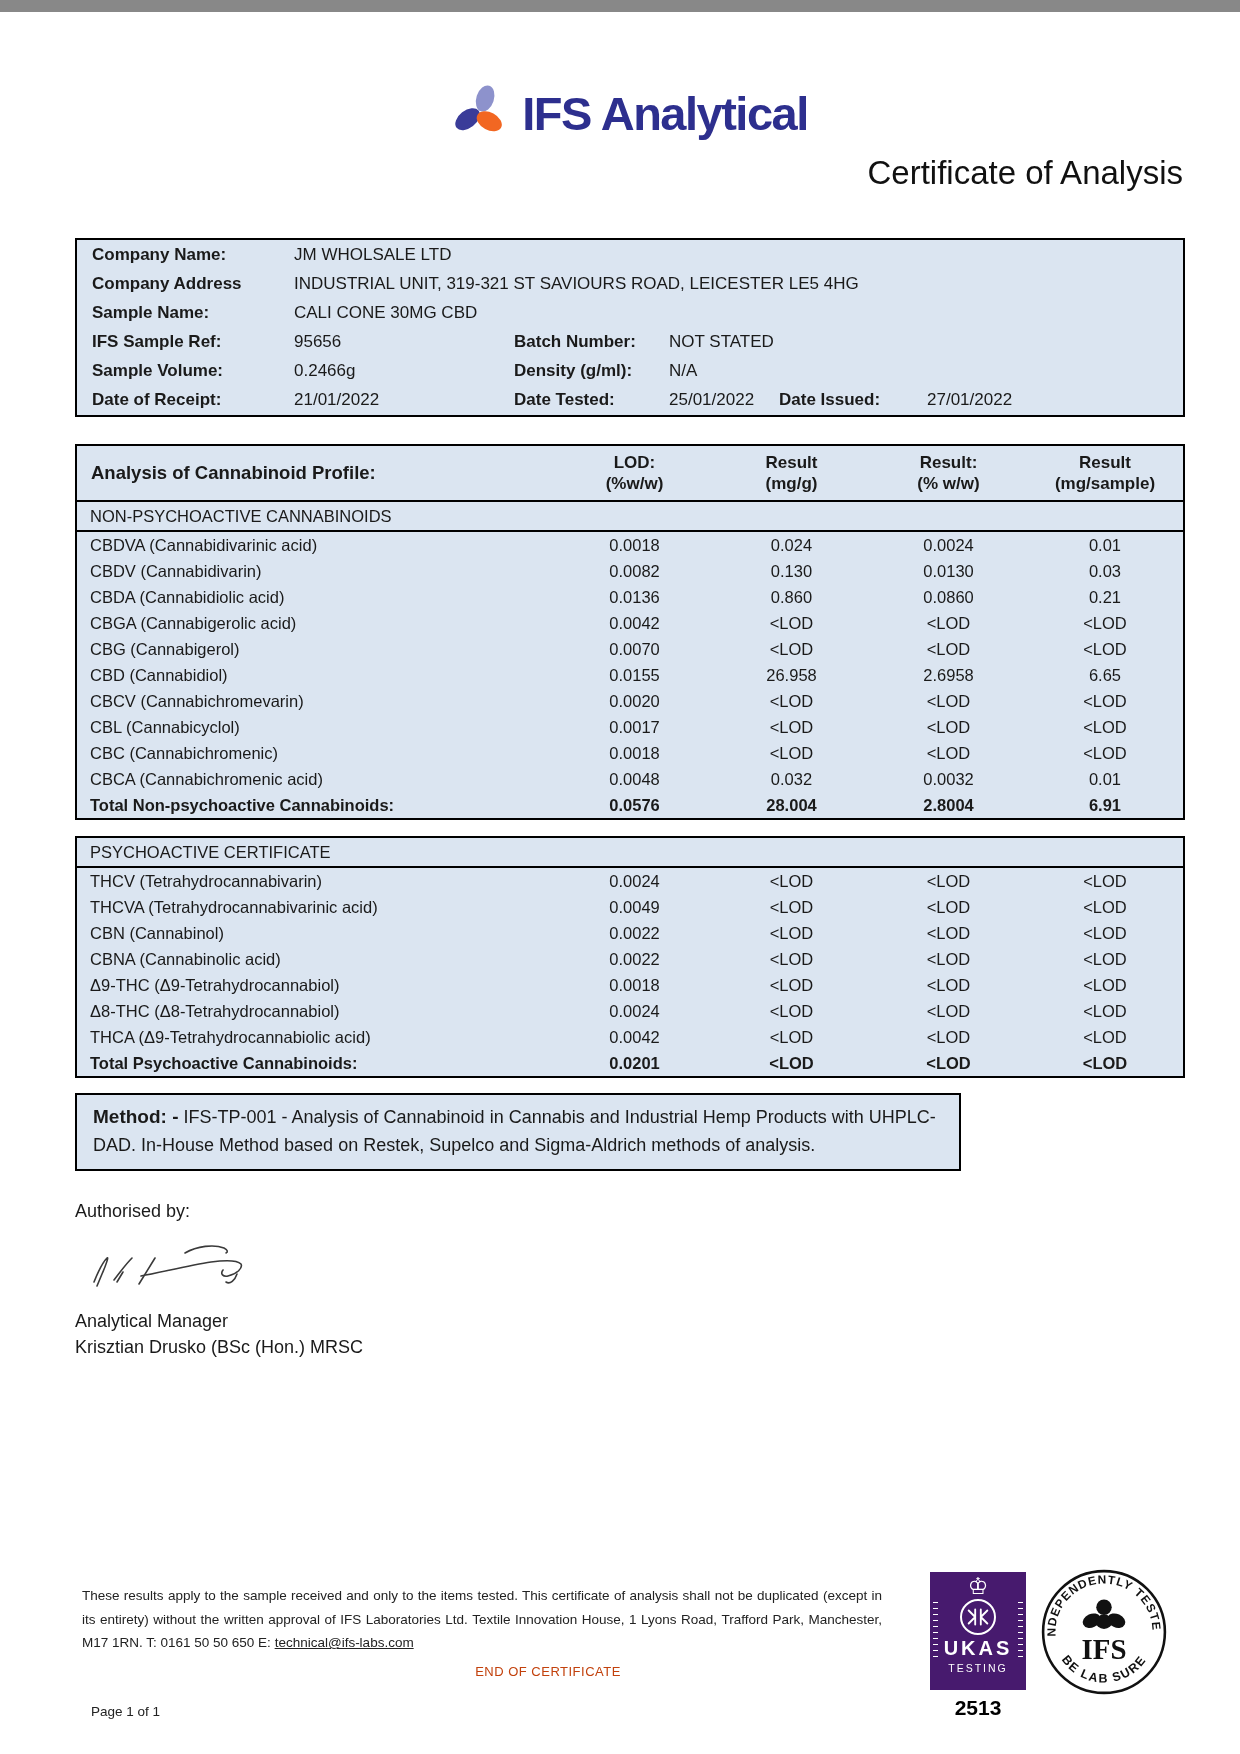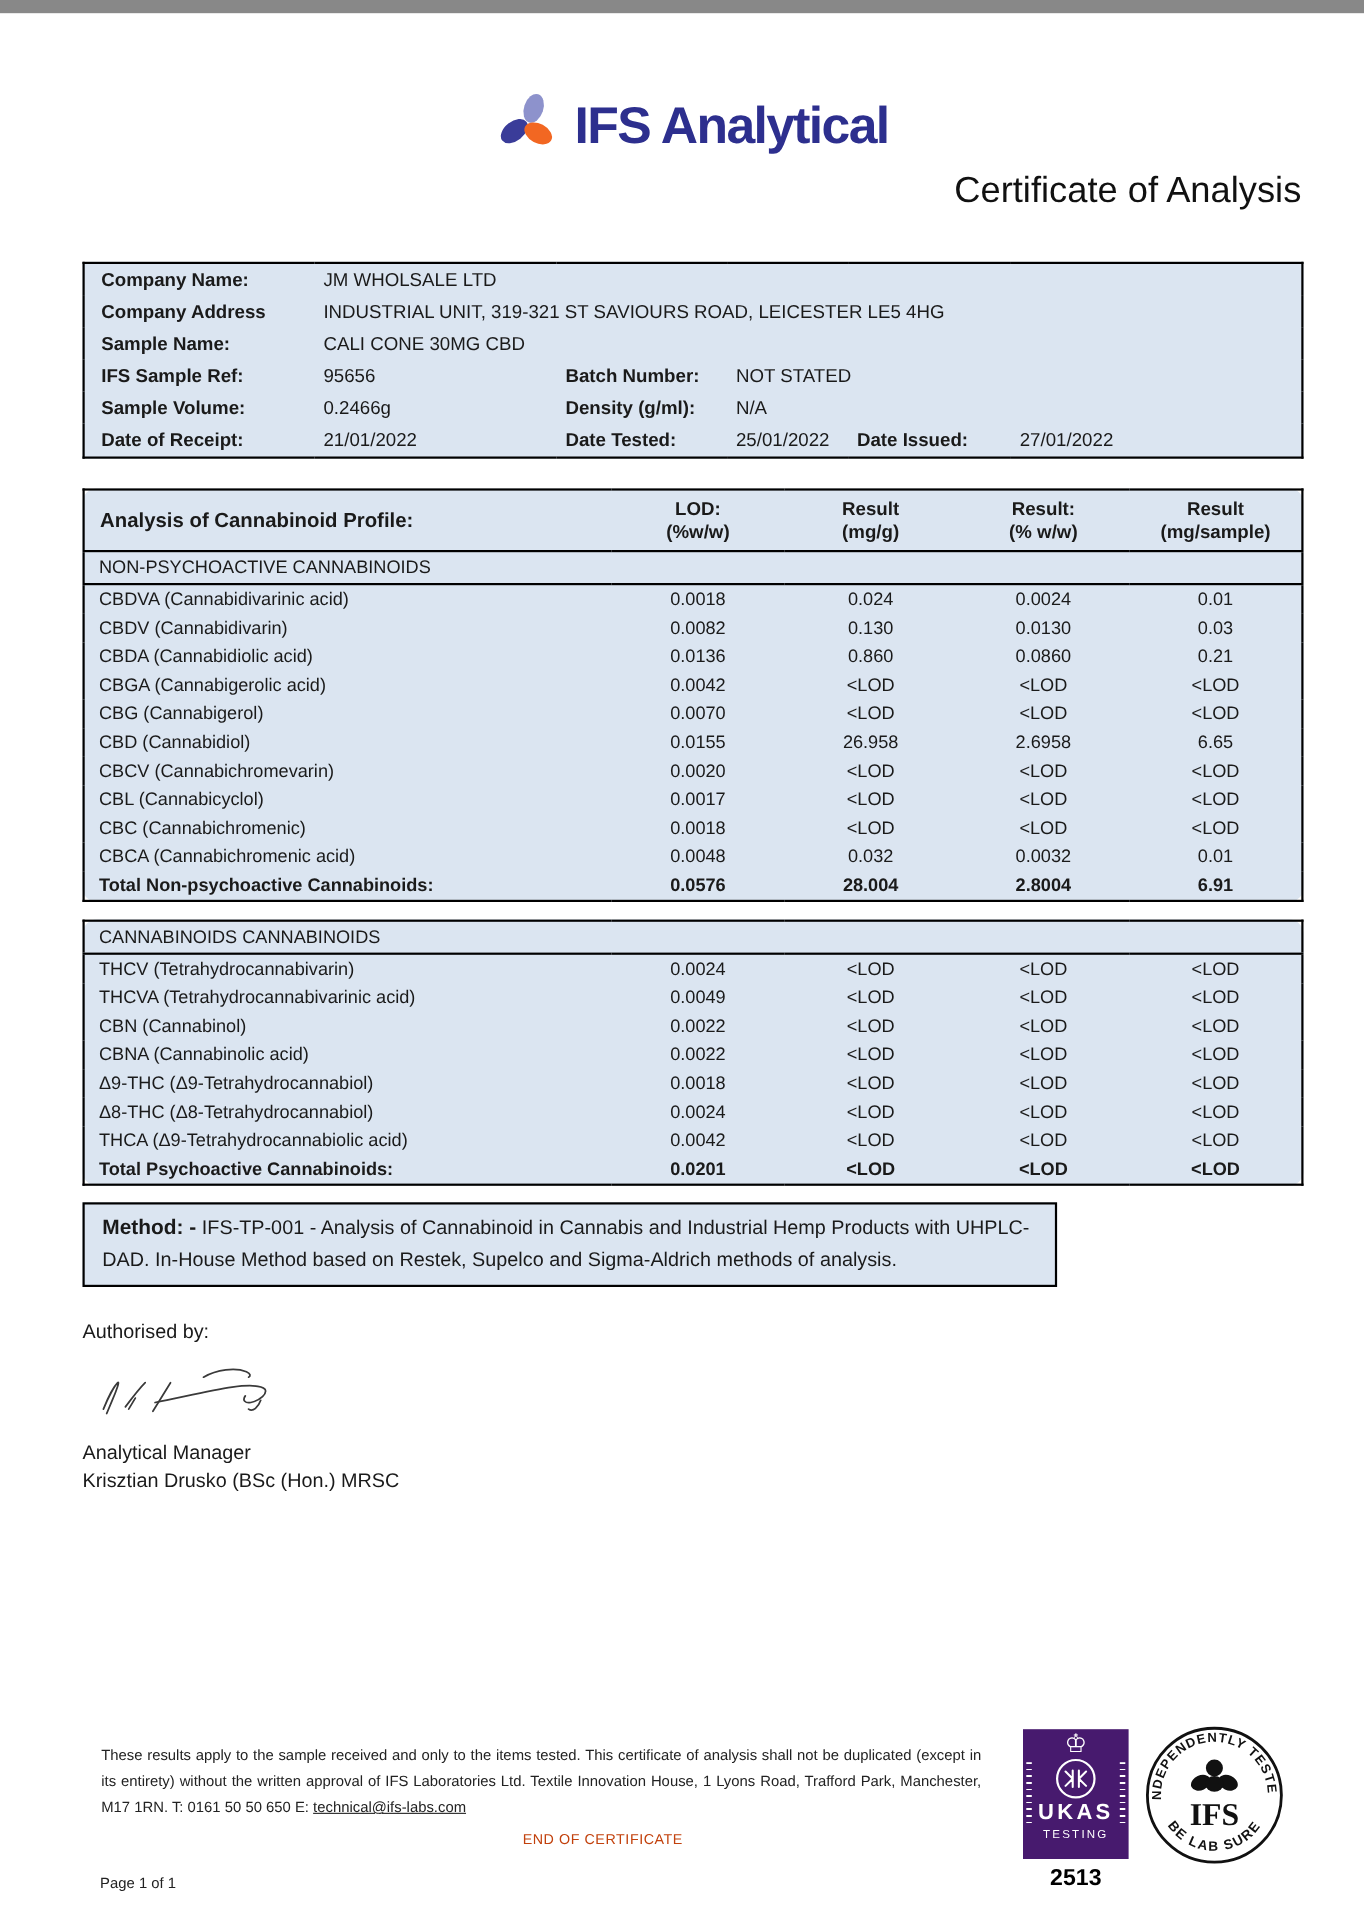--- a/index.html
+++ b/index.html
@@ -23,42 +23,42 @@
   
   table{border-collapse:collapse;table-layout:fixed;width:1108px;background:var(--table-bg);}
   .boxed{border:2.5px solid #000;}
   td,th{overflow:hidden;white-space:nowrap;}
 
   .info-table{margin-top:46px;font-size:17px;}
   .info-table td{padding:4px 8px 3px 8px;line-height:1.3;}
   .info-table td:first-child{padding-left:15px;}
   .info-table td.lbl{font-weight:bold;}
 
-  .analysis-table{margin-top:27px;font-size:16.5px;border-radius:13px;}
+  .analysis-table{margin-top:27px;font-size:16.5px;}
   .analysis-table.second{margin-top:16px;}
   .analysis-table th.title-cell{text-align:left;font-size:18.5px;padding:8px 8px 8px 14px;vertical-align:middle;}
   .analysis-table th.colh{font-size:17px;line-height:1.25;white-space:pre-line;padding:6px 2px;text-align:center;vertical-align:middle;}
   .analysis-table thead tr{border-bottom:2.5px solid #000;}
   .analysis-table .section-row td{font-weight:normal;font-size:16.5px;padding:5px 8px 4px 13px;border-bottom:2.5px solid #000;}
   .analysis-table td.name{padding:4px 8px 3px 13px;text-align:left;}
   .analysis-table td.num{text-align:center;padding:4px 2px 3px 2px;}
   .analysis-table .total-row td{font-weight:bold;}
 
   
   .method-box{width:886px;margin-top:15px;border:2.5px solid #000;background:var(--table-bg);
     padding:7px 14px 9px 16px;font-size:18px;line-height:1.55;white-space:normal;}
   .method-box .m-lbl{font-weight:bold;font-size:19px;}
 
   
   .authorised{margin-top:30px;font-size:18px;}
   .sig-svg{margin:8px 0 0 12px;display:block;}
   .sig-name{margin-top:12px;font-size:18px;line-height:1.45;}
 
   
-  .disclaimer{position:absolute;left:92px;top:1572px;width:800px;font-size:13.5px;line-height:1.75;
+  .disclaimer{position:absolute;left:82px;top:1572px;width:800px;font-size:13.5px;line-height:1.75;
     text-align:justify;color:#222;}
   .disclaimer a{color:#222;text-decoration:underline;}
   .end-cert{position:absolute;left:90px;top:1652px;width:916px;text-align:center;font-size:13px;
     letter-spacing:.5px;color:#c2410c;}
   .page-num{position:absolute;left:91px;top:1692px;font-size:13.5px;color:#222;}
 
   .ukas{position:absolute;left:930px;top:1560px;width:96px;height:118px;background:var(--ukas-purple);
     color:#fff;text-align:center;}
   .ukas .ticks{position:absolute;top:30px;width:5px;height:56px;
     background-image:repeating-linear-gradient(to bottom,#fff 0 1.5px,transparent 1.5px 6px);}
@@ -242,21 +242,21 @@
     <table class="analysis-table boxed second">
       <colgroup>
         <col style="width:480px">
           <col style="width:157px">
           <col style="width:157px">
         <col style="width:157px">
           <col style="width:157px">
       </colgroup>
       <tbody>
           <tr class="section-row">
-            <td colspan="5">CANNABINOIDS CANNABINOIDS</td>
+            <td colspan="5">PSYCHOACTIVE CERTIFICATE</td>
           </tr>
           <tr>
             <td class="name">THCV (Tetrahydrocannabivarin)</td>
             <td class="num">0.0024</td>
             <td class="num">&lt;LOD</td>
             <td class="num">&lt;LOD</td>
             <td class="num">&lt;LOD</td>
           </tr>
           <tr>
             <td class="name">THCVA (Tetrahydrocannabivarinic acid)</td>

